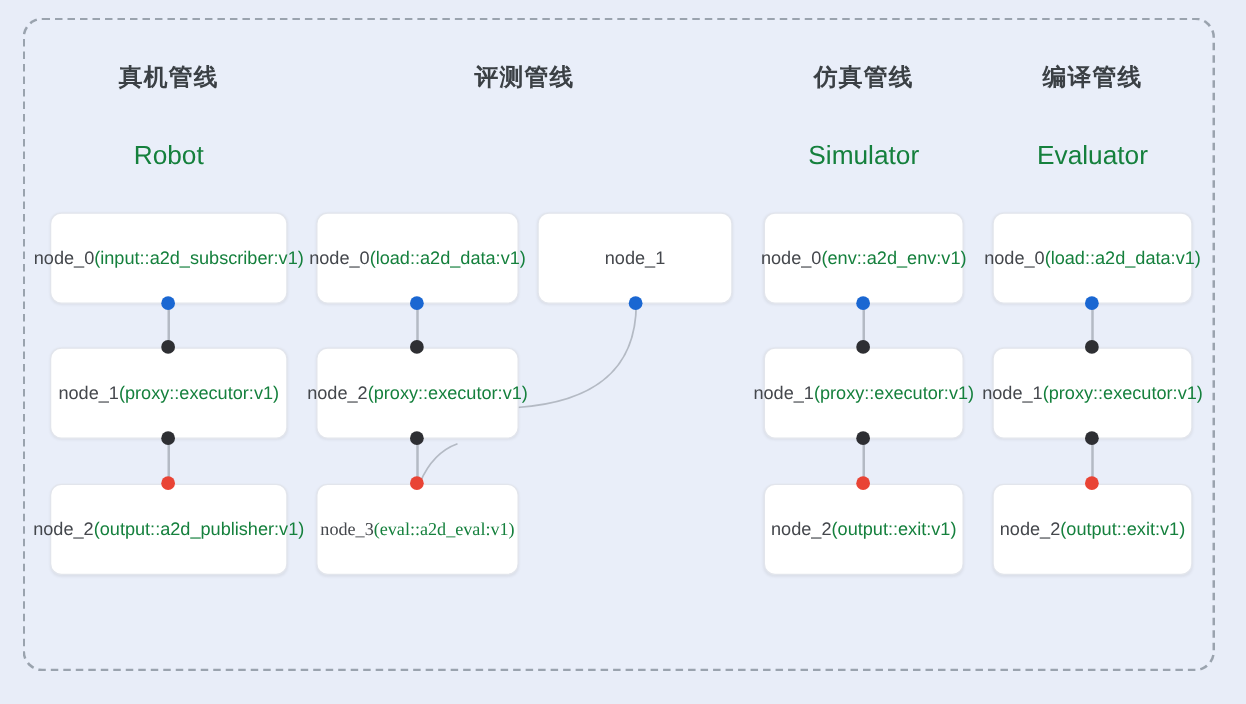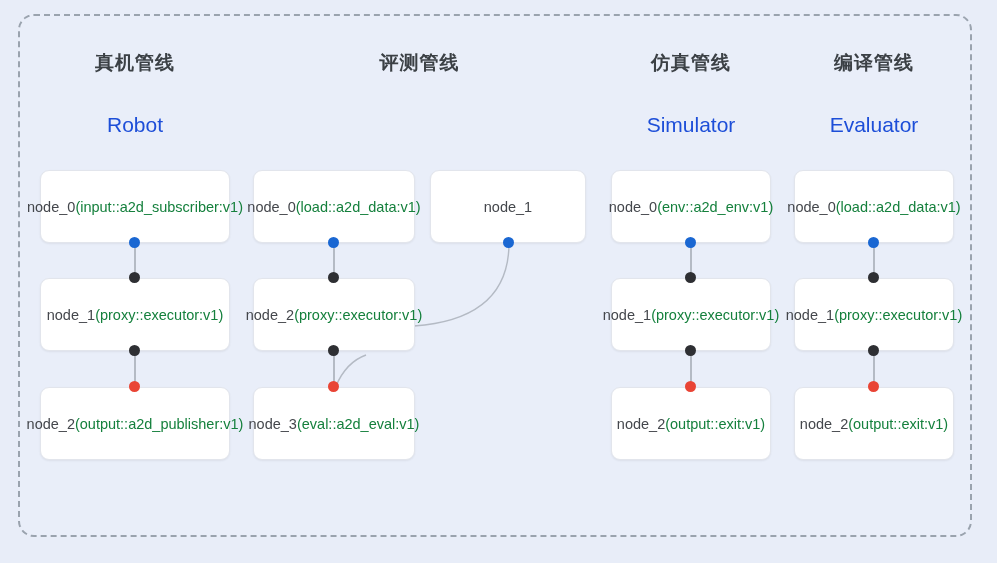--- a/index.html
+++ b/index.html
@@ -52,21 +52,21 @@
     line-height: 26px;
     white-space: nowrap;
   }
   .col-subtitle {
     position: absolute;
     top: 62px;
     left: 0;
     width: 100%;
     text-align: center;
     font-size: 21px;
-    color: #1d4ed8;
+    color: #15803d;
     line-height: 26px;
     white-space: nowrap;
   }
 
   
   .node {
     position: absolute;
     box-sizing: border-box;
     background: #ffffff;
     border: 1px solid #e2e5ec;
@@ -176,21 +176,21 @@
   <div class="port port-blue" style="left:503px; top:237px;"></div>
 
   <div class="node" style="left:253px; top:278px; width:162px; height:73px;">
     <div class="node-name">node_2</div>
     <div class="node-type">(proxy::executor:v1)</div>
   </div>
   <div class="port port-black" style="left:328px; top:345px;"></div>
   <div class="edge-line" style="left:333px; top:350px; height:36px;"></div>
   <div class="port port-red" style="left:328px; top:381px;"></div>
 
-  <div class="node" style="left:253px; top:387px; width:162px; height:73px;">
+  <div class="node" style="left:253px; top:387px; width:162px; height:73px;font-family:Liberation Serif, serif;">
     <div class="node-name">node_3</div>
     <div class="node-type">(eval::a2d_eval:v1)</div>
   </div>
 
   <div class="column" style="left:611px; top:50px; width:160px; height:400px;">
     <div class="col-title">仿真管线</div>
     <div class="col-subtitle">Simulator</div>
   </div>
 
   <div class="node" style="left:611px; top:170px; width:160px; height:73px;">

